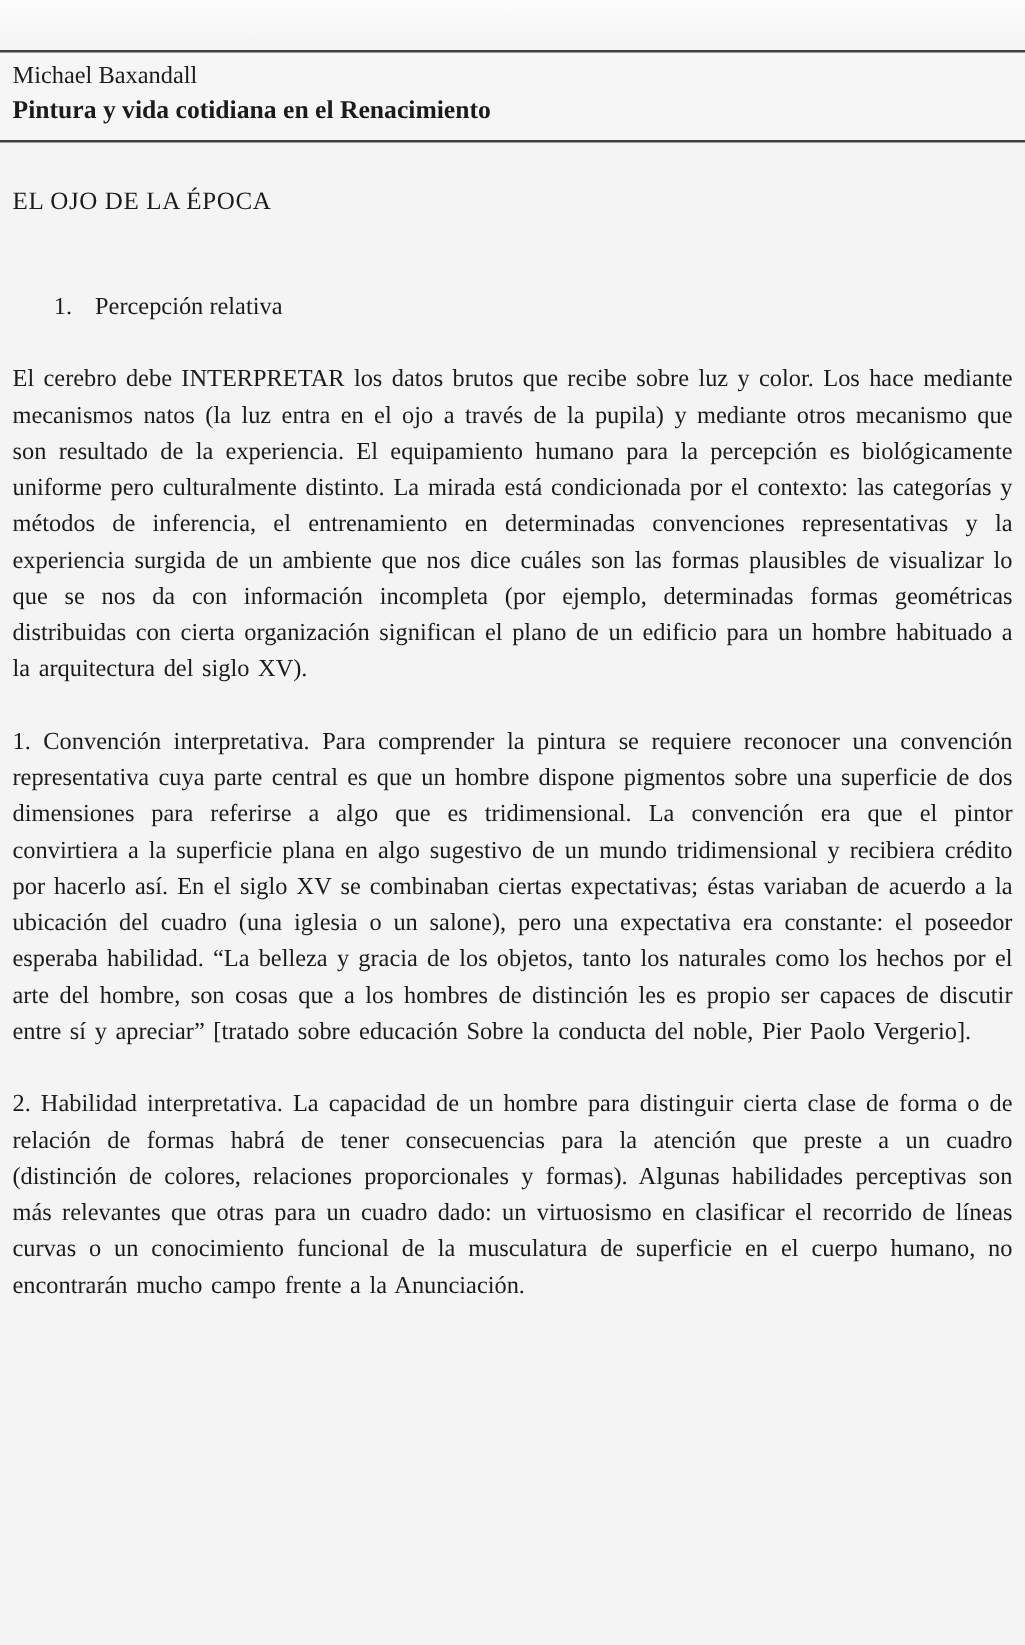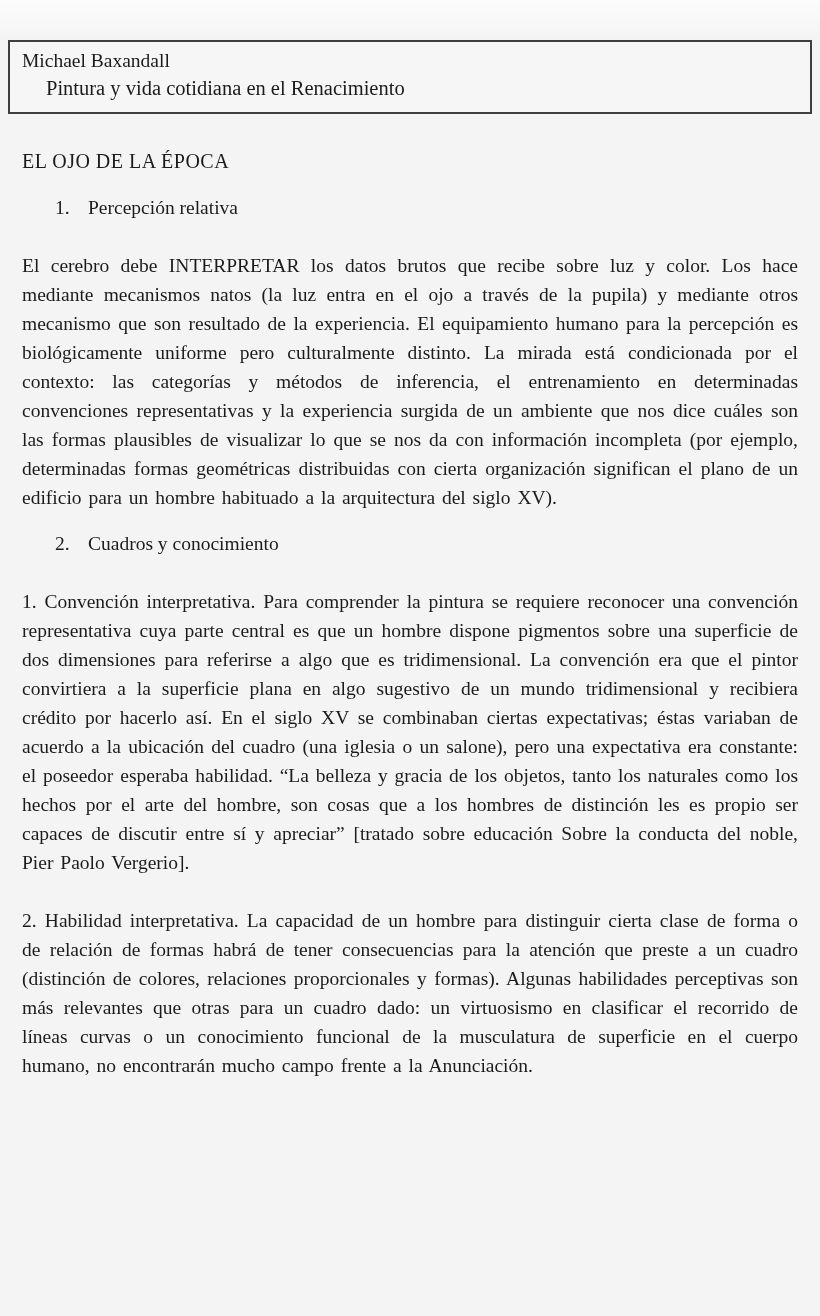--- a/index.html
+++ b/index.html
@@ -10,51 +10,50 @@
     color: #1b1b1b;
     font-family: "Liberation Serif", "DejaVu Serif", serif;
     font-size: 19.5px;
     line-height: 29px;
     overflow: hidden;
   }
   .page {
     width: 820px;
     height: 1316px;
     box-sizing: border-box;
-    padding: 0 22px;
+    padding: 0 10px;
   }
   .header-box {
     box-sizing: border-box;
     margin: 0 -14px;            
     margin-top: 0;
     border: 2px solid #3f3f3f;
     padding: 5px 12px 9px 12px;
     background: #f6f6f6;
   }
   .header-spacer { height: 40px; }
   .author-line {
     font-size: 19.5px;
     line-height: 27px;
   }
   .book-title-line {
-    font-weight: normal;
+    font-weight: bold;
     font-size: 20.5px;
     line-height: 29px;
-    margin-left: 24px;
   }
   .section-heading {
     margin: 33px 0 0 0;
     font-size: 20px;
     font-weight: normal;
     line-height: 29px;
     letter-spacing: 0.5px;
     font-family: Liberation Serif, serif;
   }
   .list-item {
-    margin-top: 17px;
+    margin-top: 55px;
     padding-left: 33px;
   }
   .list-item .num {
     display: inline-block;
     width: 33px;
   }
   .para {
     margin: 29px 0 0 0;
     text-align: justify;
     word-spacing: 2px;
@@ -74,22 +73,19 @@
   </div>
 
   <div class="section-heading">EL OJO DE LA ÉPOCA</div>
 
   <div class="list-item">
     <span class="num">1.</span><span class="item-label">Percepción relativa</span>
   </div>
 
   <p class="para"><span>El cerebro debe INTERPRETAR los datos brutos que recibe sobre luz y color. Los hace mediante </span><b>mecanismos natos</b><span> (la luz entra en el ojo a través de la pupila) y mediante otros mecanismo que son </span><b>resultado de la experiencia</b><span>. El equipamiento humano para la percepción es biológicamente uniforme pero culturalmente distinto. La mirada está condicionada por el </span><b>contexto</b><span>: las categorías y métodos de inferencia, el entrenamiento en determinadas convenciones representativas  y la experiencia surgida de un ambiente que nos dice cuáles son las formas plausibles de visualizar lo que se nos da con información incompleta (por ejemplo, determinadas formas geométricas distribuidas con cierta organización significan el plano de un edificio para un hombre habituado a la arquitectura del siglo XV).</span></p>
 
-  <div class="list-item">
-    <span class="num">2.</span><span class="item-label">Cuadros y conocimiento</span>
-  </div>
 
 
   <p class="para"><b>1. Convención interpretativa.</b><span> Para comprender la pintura se requiere reconocer una convención representativa cuya parte central es que un hombre dispone pigmentos sobre una superficie de dos dimensiones para referirse a algo que es tridimensional. La convención era que el pintor convirtiera a la superficie plana en algo sugestivo de un mundo tridimensional y recibiera crédito por hacerlo así. En el siglo XV se combinaban ciertas expectativas; éstas variaban de acuerdo a la ubicación del cuadro (una iglesia o un salone), pero una expectativa era constante: el poseedor esperaba habilidad. “La belleza y gracia de los objetos, tanto los naturales como los hechos por el arte del hombre, son cosas que a los hombres de distinción les es propio ser capaces de discutir entre sí y apreciar” [tratado sobre educación Sobre la conducta del noble, Pier Paolo Vergerio].</span></p>
 
   <p class="para"><b>2. Habilidad interpretativa.</b><span> La capacidad de un hombre para distinguir cierta clase de forma o de relación de formas habrá de tener consecuencias para la atención que preste a un cuadro (distinción de colores, relaciones proporcionales y formas). Algunas habilidades perceptivas son más relevantes que otras para un cuadro dado: un virtuosismo en clasificar el recorrido de líneas curvas o un conocimiento funcional de la musculatura de superficie en el cuerpo humano, no encontrarán mucho campo frente a la Anunciación.</span></p>
 
 </div>
 
 </body></html>

